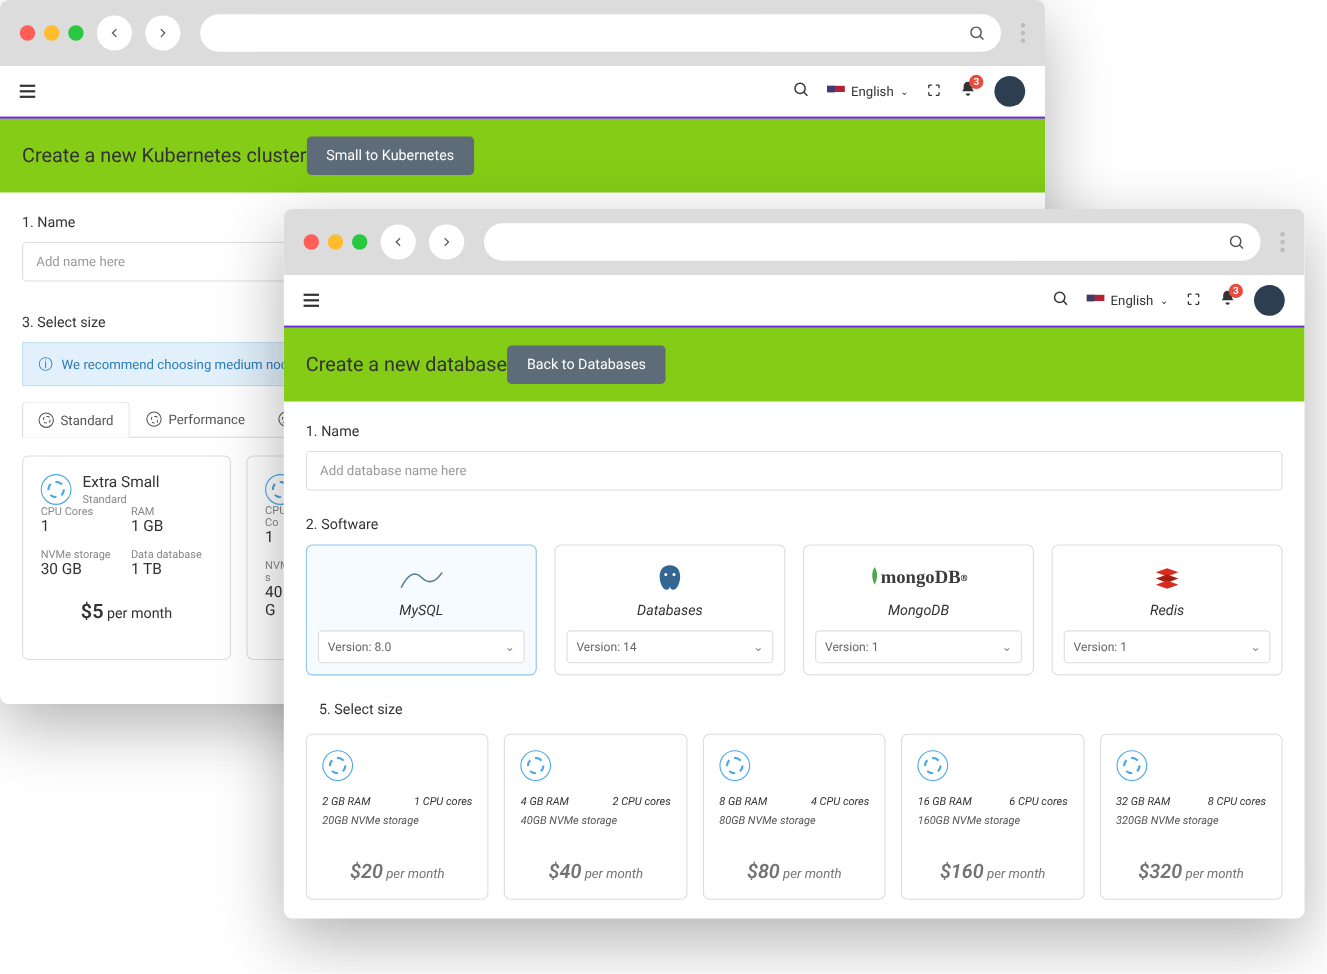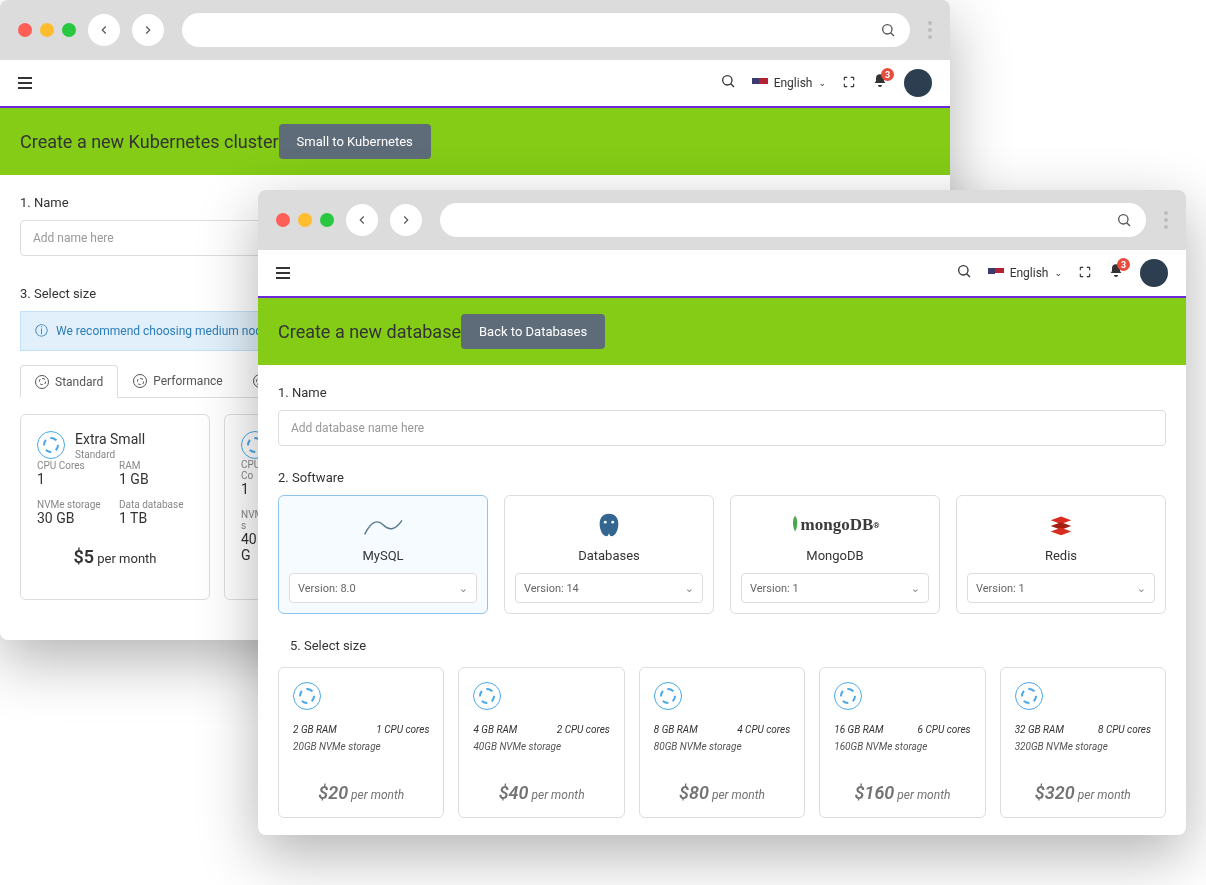--- a/index.html
+++ b/index.html
@@ -63,21 +63,21 @@
 .speclabel { font-size:10px; color:#888; }
 .specval { font-size:14px; color:#333; }
 .price { text-align:center; font-size:13px; color:#333; }
 .price b { font-size:18px; font-weight:600; }
 
 .softrow { display:flex; gap:16px; margin-top:10px; }
 .softcard { flex:1; border:1px solid #ddd; border-radius:6px; padding:14px 10px 10px; text-align:center; }
 .softcard.active { border-color:#8fc5ec; background:#f5fbff; }
 .softcard .logo { height:30px; display:flex; align-items:center; justify-content:center; margin-bottom:8px; }
 .softcard .logo svg { height:28px; }
-.softname { font-size:13px; color:#333; margin-bottom:10px; }
+.softname { font-size:13px; color:#333; margin-bottom:10px;font-style:italic; }
 .select { width:100%; height:30px; border:1px solid #ddd; border-radius:4px; font-size:11px; color:#666; padding:0 8px; display:flex; align-items:center; justify-content:space-between; background:#fff; }
 .select::after { content:'⌄'; color:#888; }
 
 .dbcards { display:flex; gap:14px; margin-top:14px;font-style:italic; }
 .dbcard { flex:1; border:1px solid #ddd; border-radius:6px; padding:14px; }
 .dbcard .ringicon { margin-bottom:14px; }
 .dbspecs { display:flex; justify-content:space-between; font-size:10px; color:#333; margin-bottom:6px; }
 .dbstore { font-size:10px; color:#555; margin-bottom:30px; }
 .dbprice { text-align:center; font-size:12px; color:#737373; }
 .dbprice b { font-size:18px; font-weight:600; }

